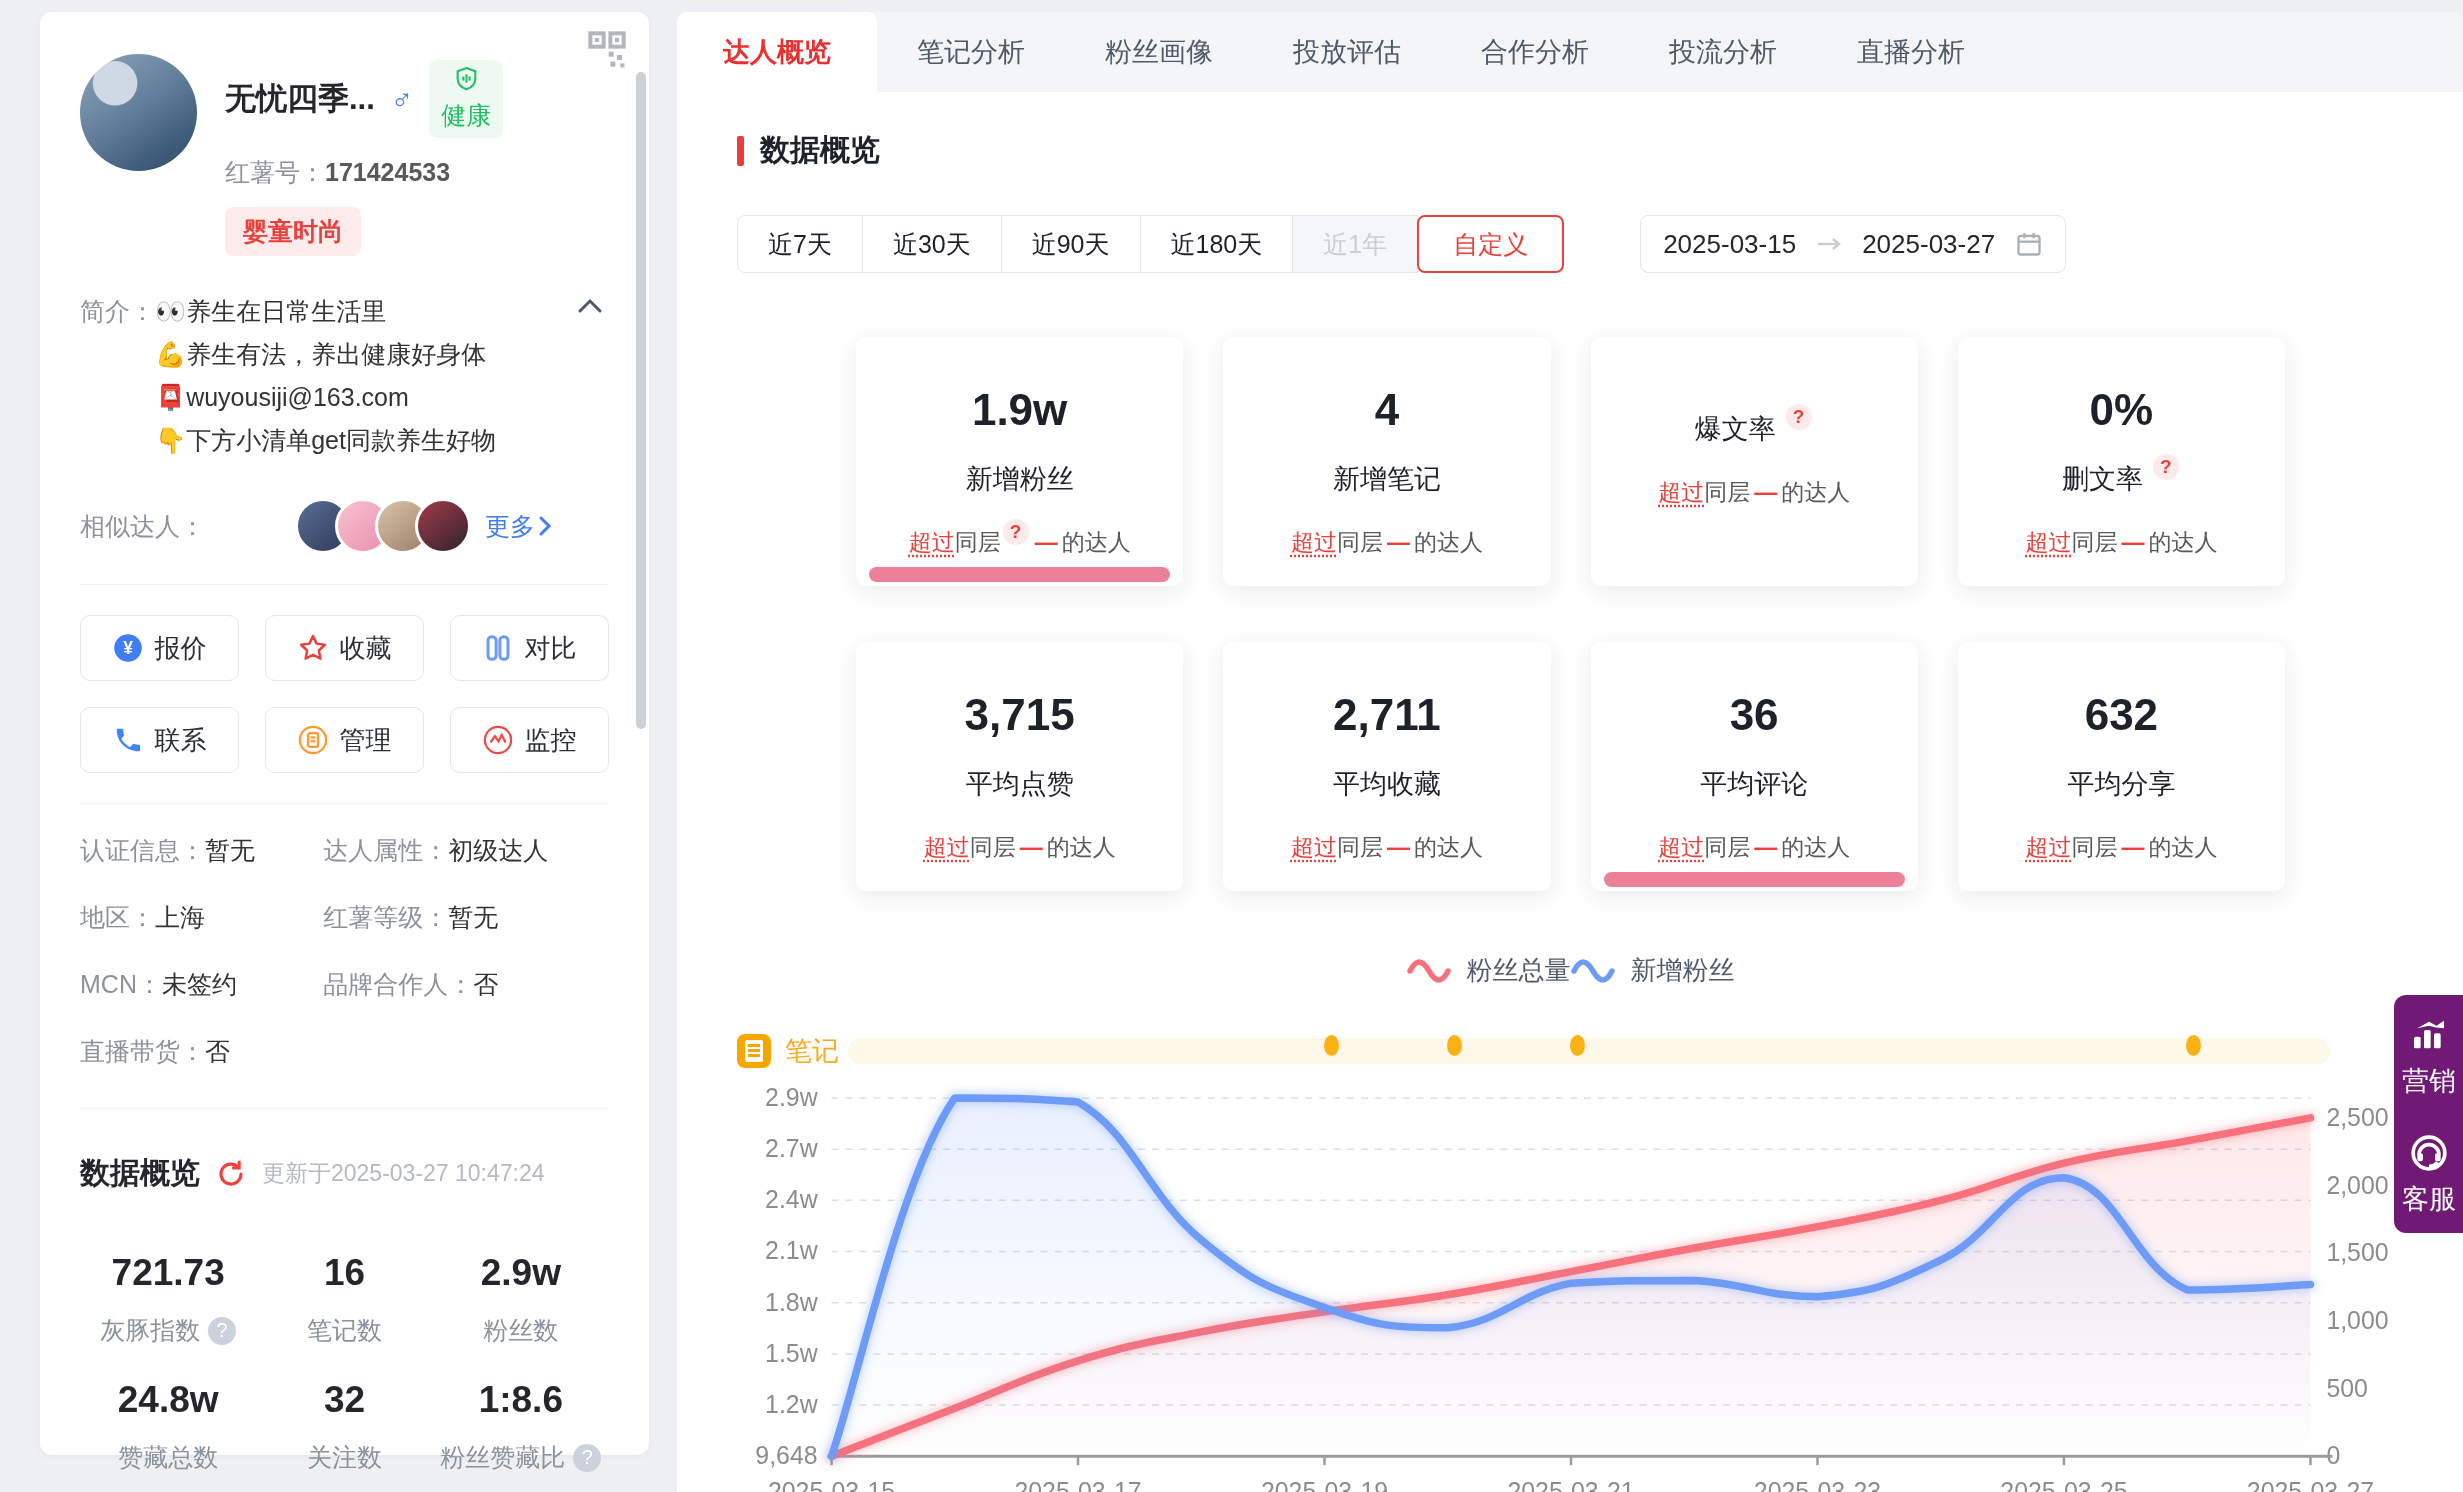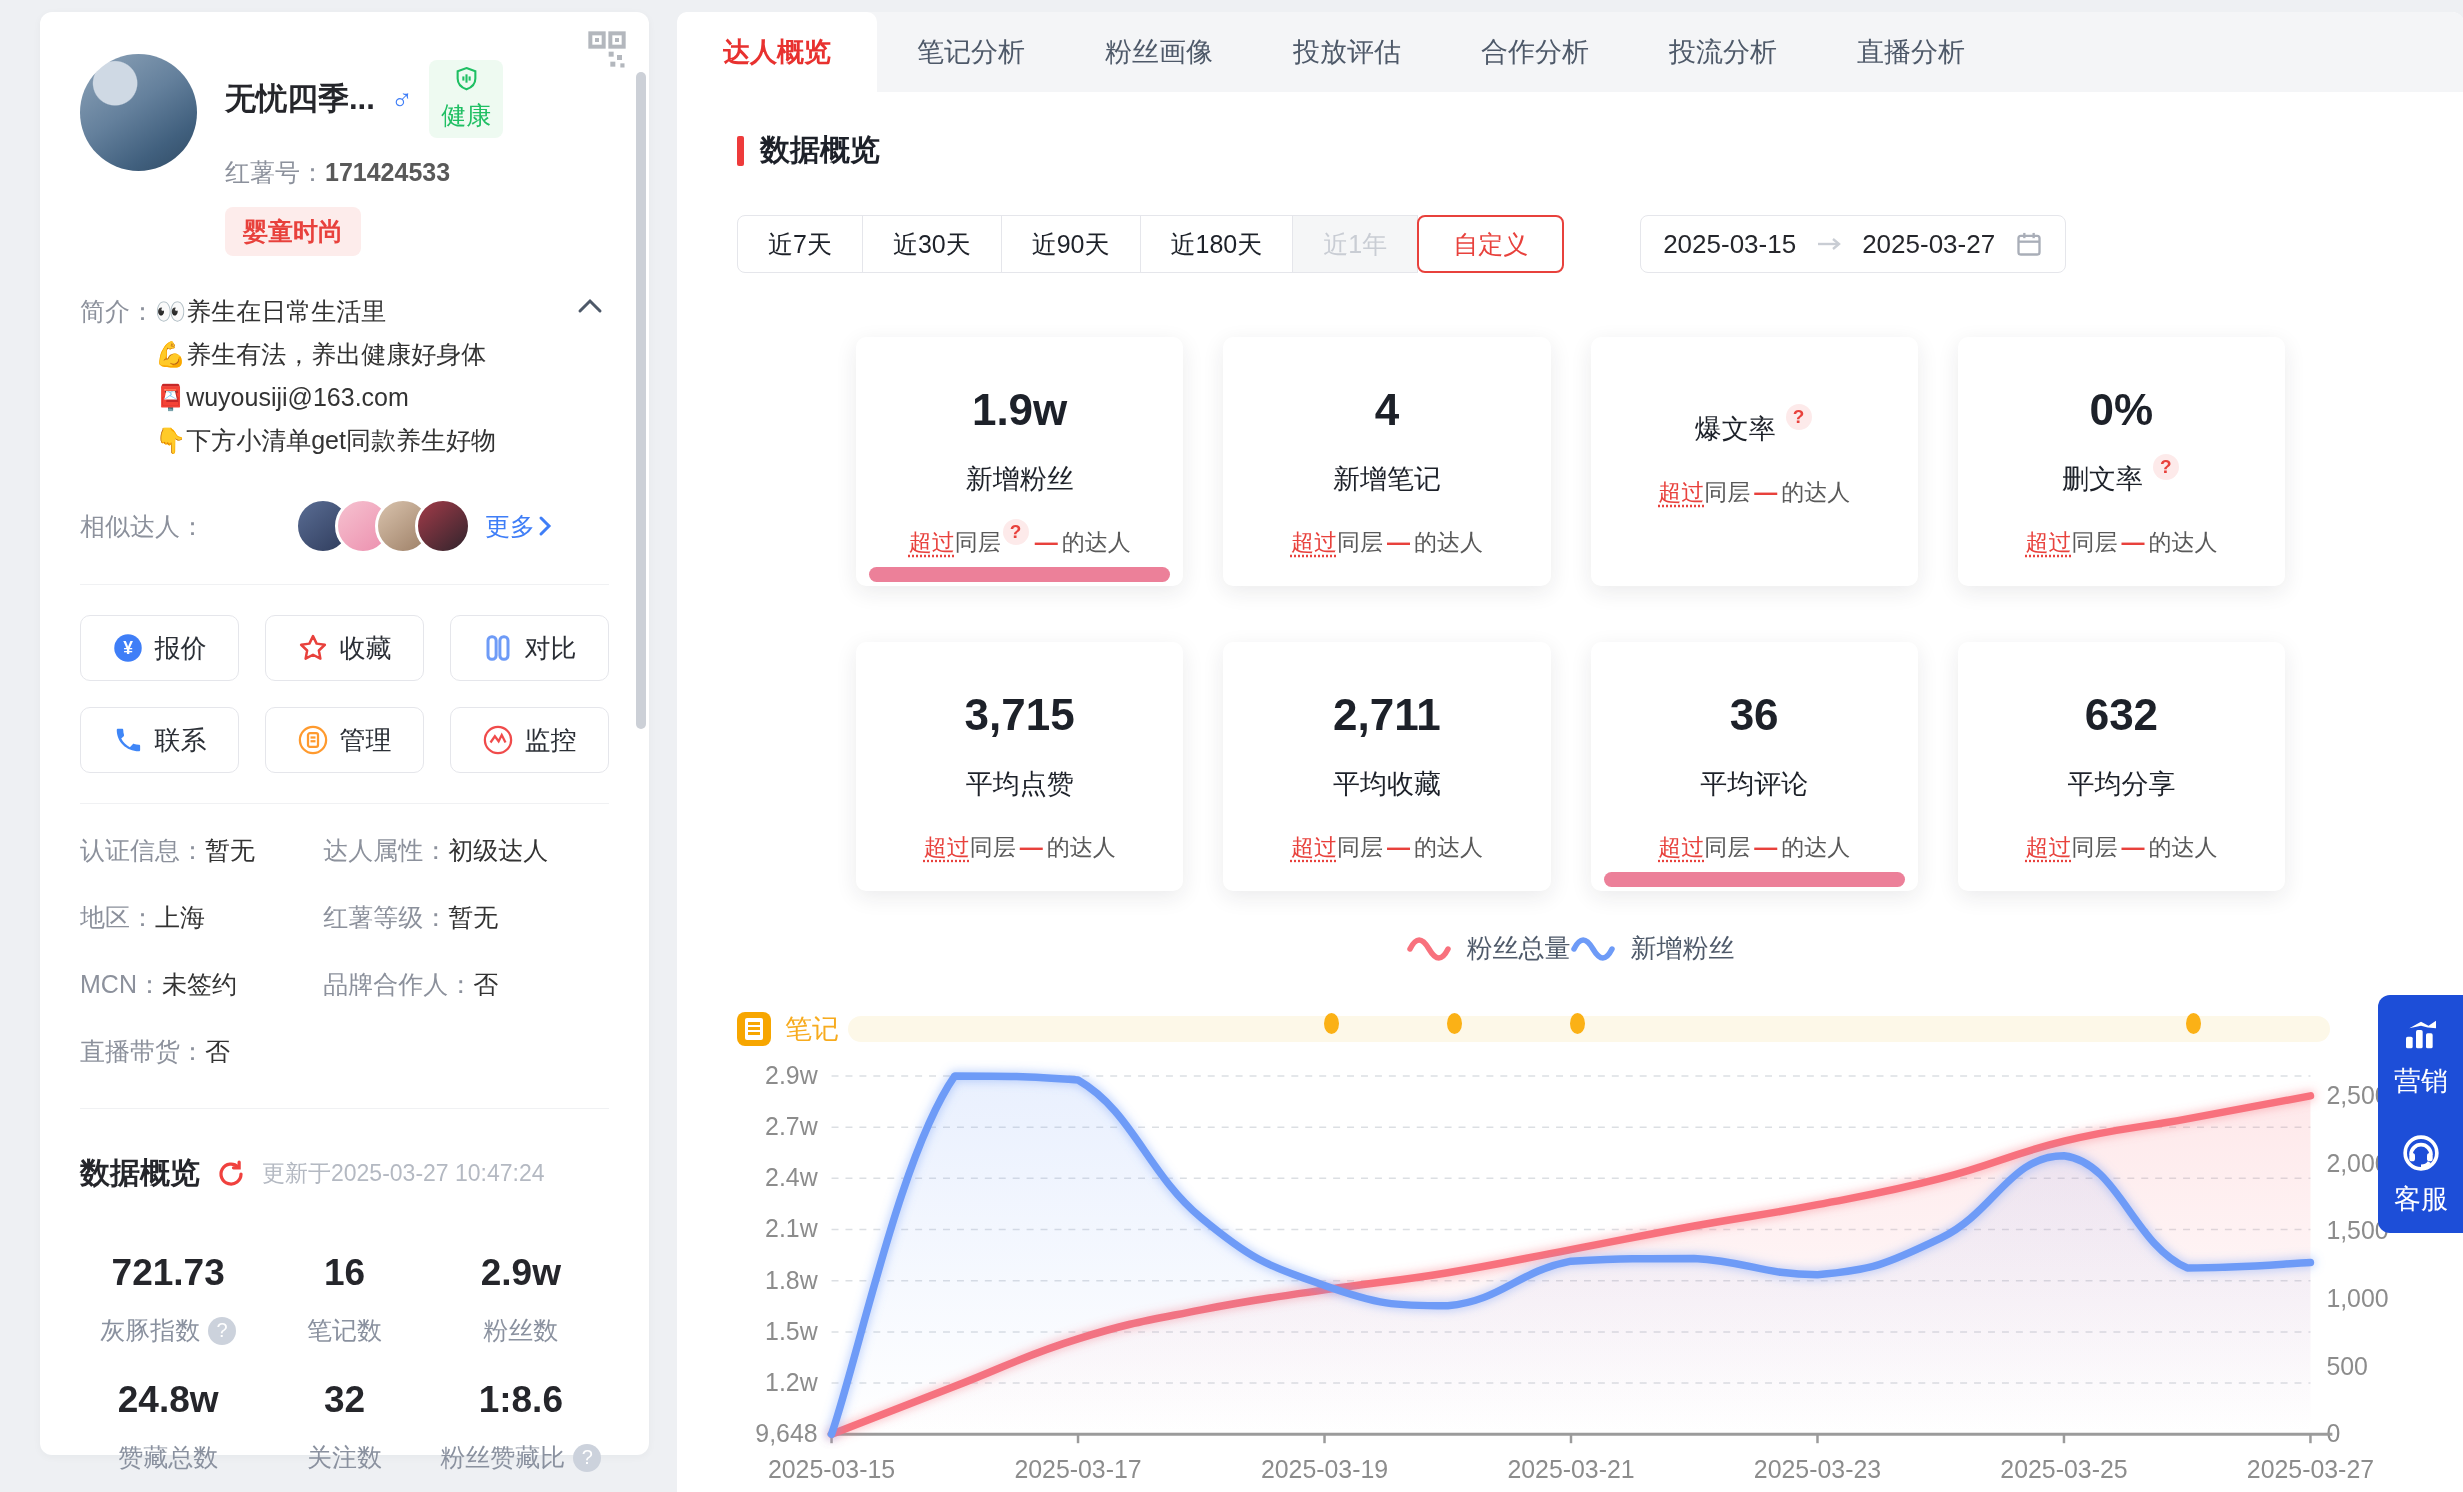--- a/index.html
+++ b/index.html
@@ -85,33 +85,33 @@
                box-shadow:0 6px 22px rgba(31,35,41,.09); text-align:center; padding-top:48px; cursor:pointer; }
   .card-value { font-size:44px; font-weight:bold; color:#1d2129; }
   .card-label { margin-top:26px; font-size:27px; color:#1d2129; display:flex; justify-content:center; align-items:center; gap:8px; }
   .card-compare { margin-top:30px; font-size:23px; color:#595959; }
   .cmp-red { color:#e8413c; text-decoration:underline dotted; text-underline-offset:5px; }
   .cmp-dash { color:#e8413c; font-weight:bold; padding:0 4px; }
   .help-red { display:inline-flex; width:26px; height:26px; border-radius:50%; background:#fdeaea; color:#e8413c;
               font-size:19px; align-items:center; justify-content:center; font-weight:bold; }
   .sup { position:relative; top:-12px; margin:0 2px; }
   .card-indicator { position:absolute; left:4%; bottom:4px; width:92%; height:15px; background:#ec8099; border-radius:10px; }
-  .legend { display:flex; justify-content:center; margin-top:40px; align-items:center; }
+  .legend { display:flex; justify-content:center; margin-top:62px; align-items:center; }
   .legend-item { display:flex; align-items:center; gap:16px; font-size:26px; color:#4e5969; }
   .notes-row { display:flex; align-items:center; margin-top:46px; position:relative; height:34px; }
   .note-ic { width:34px; height:34px; border-radius:8px; background:#f7a600; position:relative; flex:none; }
   .note-ic:before { content:""; position:absolute; left:8px; top:6px; width:18px; height:22px; background:#fff; border-radius:2px; }
   .note-ic:after { content:""; position:absolute; left:11px; top:10px; width:12px; height:3px; background:#f7a600;
                    box-shadow:0 5px 0 #f7a600, 0 10px 0 #f7a600; }
   .note-label { font-size:27px; color:#f7ab1e; margin:0 0 0 14px; flex:none; }
   .note-strip { position:absolute; left:111px; right:74px; top:4px; height:26px; background:#fdf8e8; border-radius:13px; }
   .note-dot { position:absolute; top:-3px; width:15px; height:21px; border-radius:50%; background:#fbb116; }
   .chart-box { margin-top:14px; }
   
-  .float-panel { position:absolute; right:0; top:995px; width:86px; background:#1d4ed8; border-radius:12px 0 0 12px;
+  .float-panel { position:absolute; right:0; top:995px; width:70px; background:#701a75; border-radius:12px 0 0 12px;
                  padding:20px 0 16px 0; display:flex; flex-direction:column; align-items:center; gap:34px; cursor:pointer; }
   .float-item { display:flex; flex-direction:column; align-items:center; gap:8px; color:#fff; font-size:27px; }
   svg { display:block; }
 </style>
 </head>
 <body>
 
 <div class="sidebar">
   <span class="qr">
     <svg width="40" height="40" viewBox="0 0 24 24" fill="#9aa0a8">

